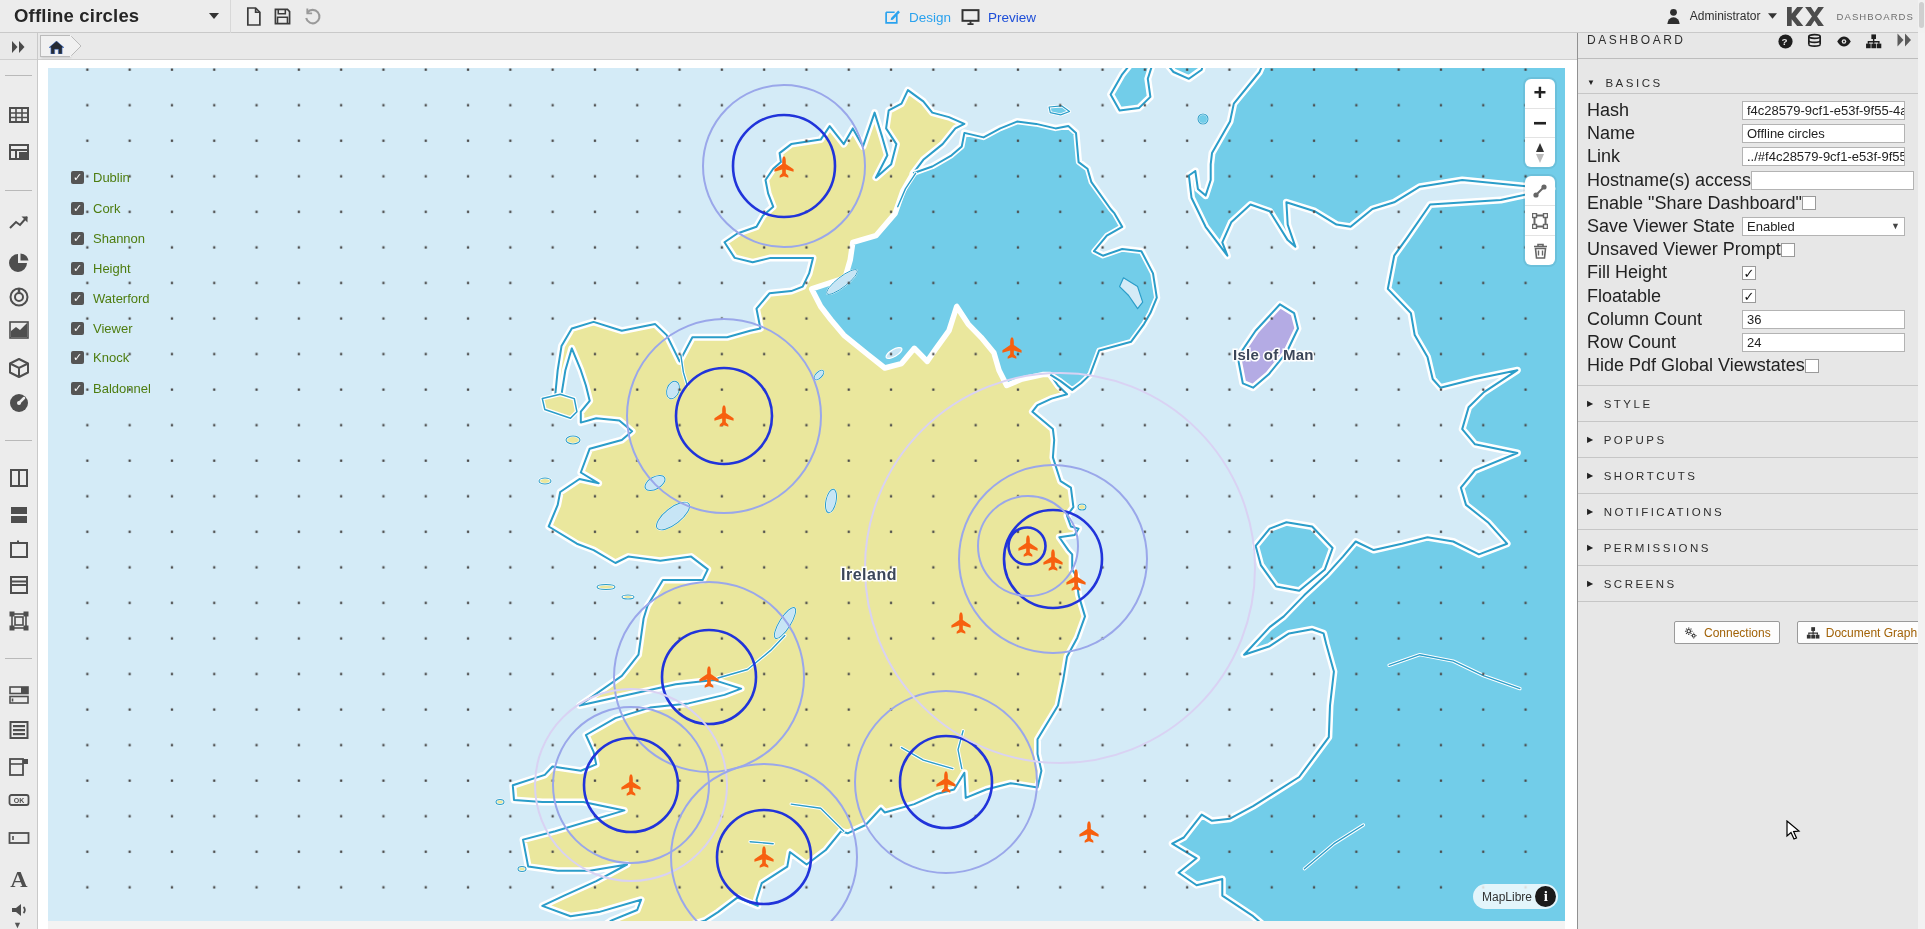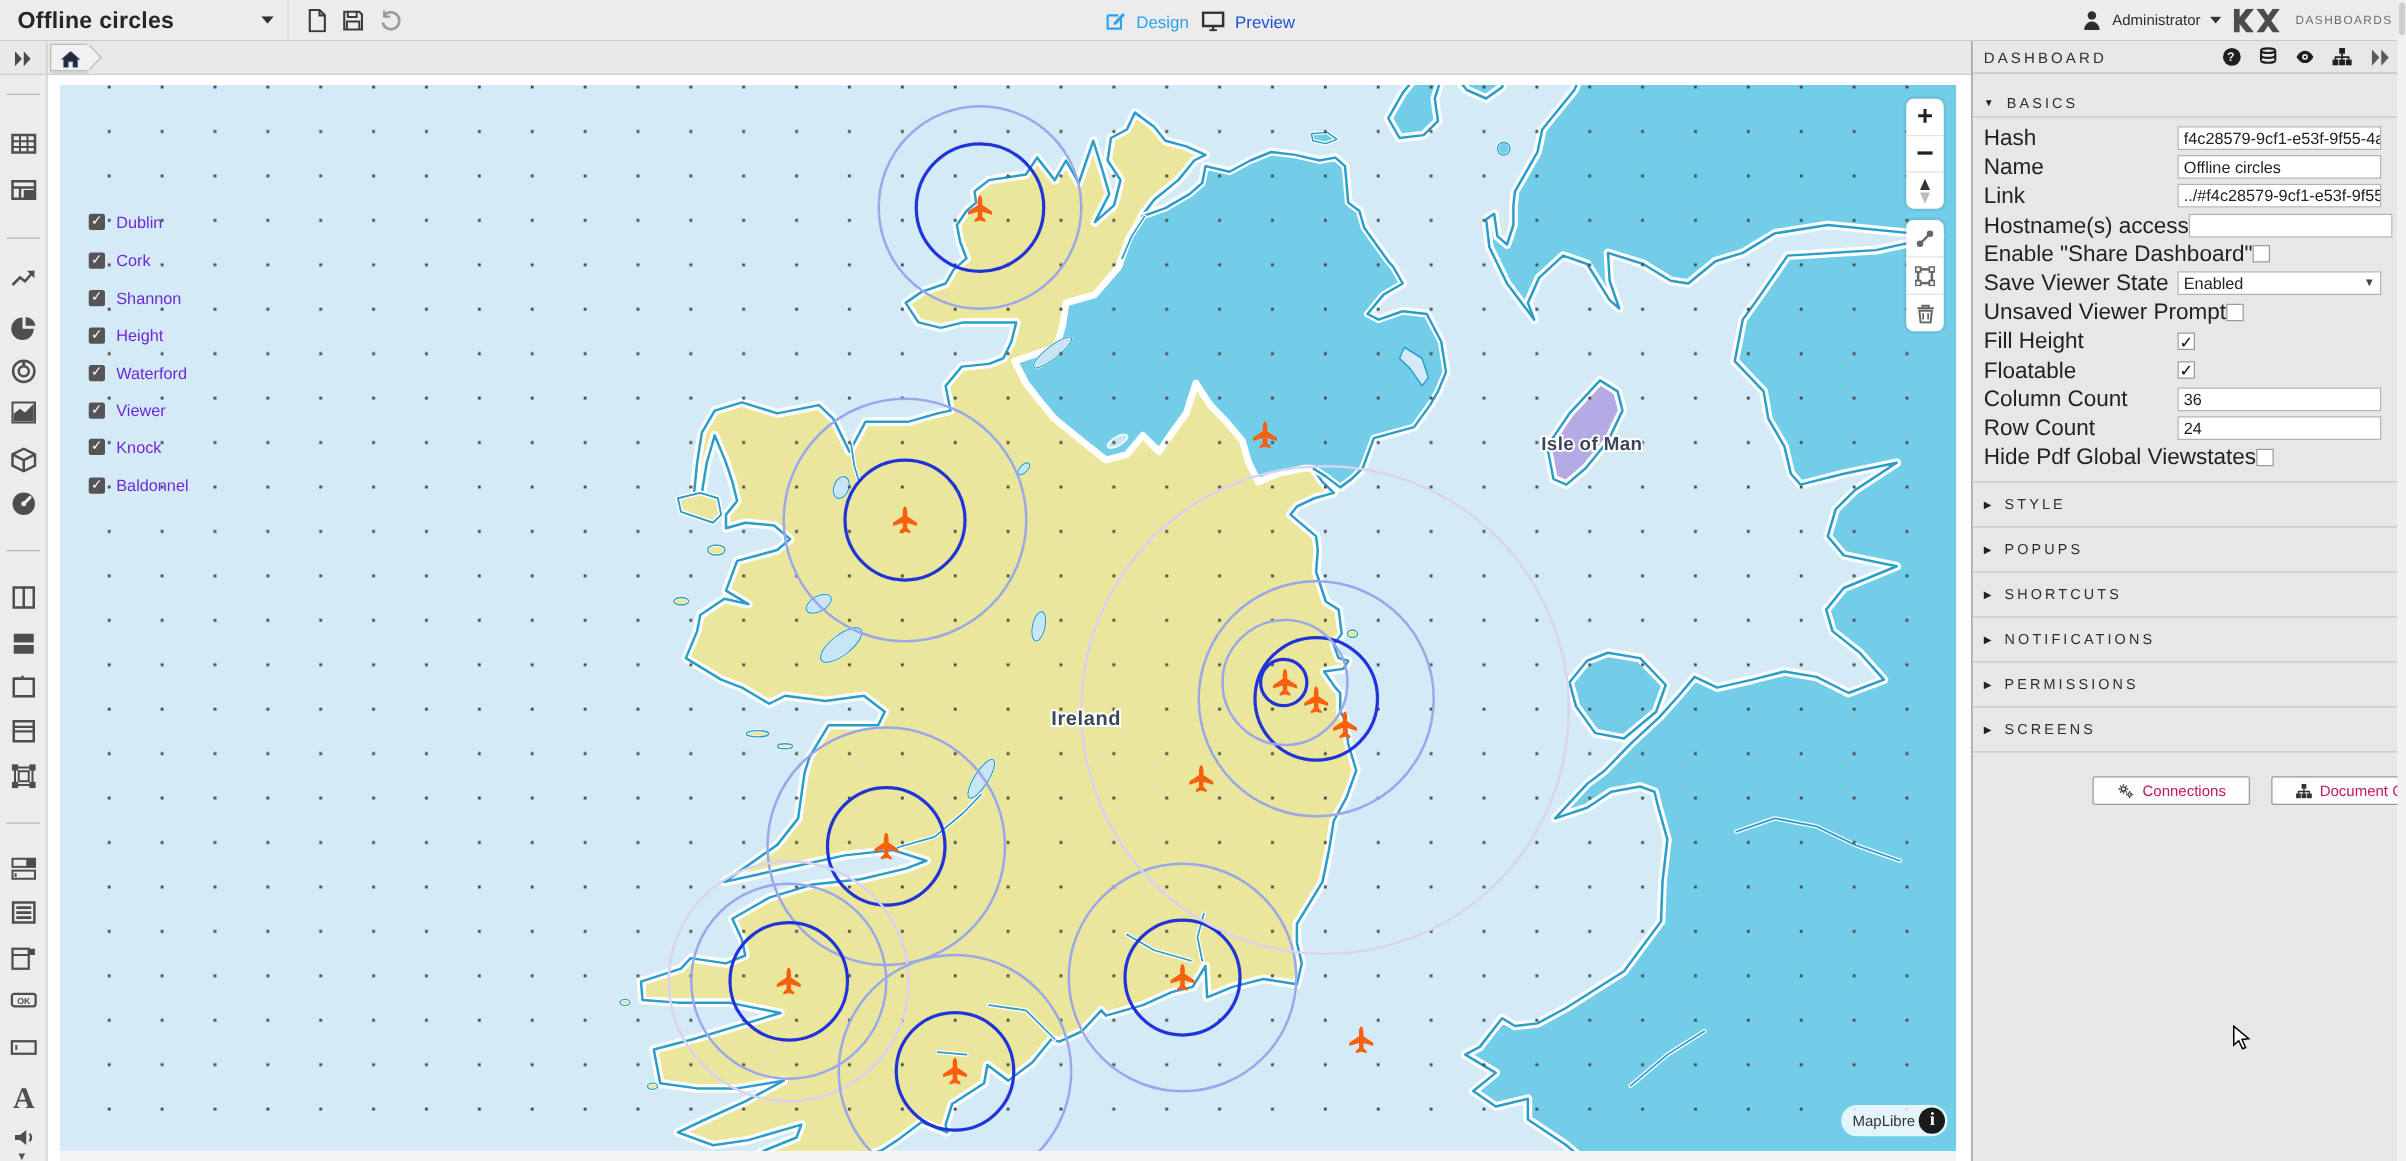--- a/index.html
+++ b/index.html
@@ -1,33 +1,33 @@
 <!DOCTYPE html>
 <html><head><meta charset="utf-8"><style>
 *{margin:0;padding:0;box-sizing:border-box}
 body{font-family:"Liberation Sans",sans-serif;width:1925px;height:929px;overflow:hidden;background:#fff;position:relative}
 .topbar{position:absolute;left:0;top:0;width:1925px;height:33px;background:#ececec;border-bottom:1px solid #c9c9c9;display:flex;align-items:center}
 .crumbbar{position:absolute;left:0;top:33px;width:1925px;height:27px;background:#e9e9e9;border-bottom:1px solid #cfcfcf}
 .sidebar{position:absolute;left:0;top:60px;width:38px;height:869px;background:#ececec;border-right:1px solid #c9c9c9}
 .maparea{position:absolute;left:48px;top:68px;width:1517px;height:853px;overflow:hidden}
 .panel{position:absolute;left:1577px;top:33px;width:341px;height:896px;background:#e7e7e7;border-left:1px solid #919191;font-size:13px;color:#222}
 .pscroll{position:absolute;left:1918px;top:33px;width:7px;height:896px;background:#f2f2f2}
-.phead{height:26px;display:flex;align-items:center;padding-left:9px;letter-spacing:2.5px;font-size:12px;color:#2e2e2e;border-bottom:1px solid #bdbdbd}
+.phead{height:26px;display:flex;padding-left:9px;letter-spacing:2.5px;font-size:12px;color:#2e2e2e;border-bottom:1px solid #bdbdbd}
 .bas{height:22px;display:flex;align-items:center;padding-left:9px;letter-spacing:2.5px;font-size:11.5px;color:#2e2e2e;margin-top:13px;border-bottom:1px solid #c6c6c6}
 .prow{height:23.2px;display:flex;align-items:center;padding:0 13px 0 9px}
 .plab{flex:1;white-space:nowrap;font-size:18px}
 .tin{width:163px;height:19px;background:#fff;border:1px solid #b3b3b3;font-size:13px;padding:1px 4px;white-space:nowrap;overflow:hidden}
 .sel{position:relative}
 .car{position:absolute;right:4px;top:3px;font-size:9px;color:#444}
 .cb{width:14px;height:14px;background:#fff;border:1px solid #9a9a9a;font-size:13px;line-height:13px;text-align:center;color:#111;margin-right:149px}
 .sect{height:36px;display:flex;align-items:center;padding-left:9px;letter-spacing:2.5px;font-size:11.5px;color:#2e2e2e;border-bottom:1px solid #c6c6c6}
 .tri{font-size:8px;margin-right:8px;color:#222}
-.pbtn{white-space:nowrap;height:23px;background:#fdfdfd;border:1px solid #9a9a9a;border-radius:2px;display:inline-flex;align-items:center;font-size:12px;color:#be185d;padding:0 18px}
+.pbtn{white-space:nowrap;height:23px;background:#fdfdfd;border:1px solid #9a9a9a;border-radius:2px;display:inline-flex;align-items:center;font-size:12px;color:#a16207;padding:0 8px}
 .mcb{width:13px;height:13px;background:#555;border-radius:2px;color:#fff;font-size:11px;line-height:13px;text-align:center}
-.mcl{font-size:13px;color:#6d28d9;margin-left:9px}
+.mcl{font-size:13px;color:#4d7c0f;margin-left:9px}
 .mctl{position:absolute;width:30px;background:#fff;border-radius:6px;box-shadow:0 0 0 2px rgba(0,0,0,.06);display:flex;flex-direction:column}
 .mbtn{flex:1;display:flex;align-items:center;justify-content:center;color:#222;border-bottom:1px solid #e3e3e3}
 .mbtn:last-child{border-bottom:none}
 </style></head><body>
 <div class="topbar">
  <div style="position:absolute;left:230px;top:0;height:33px;border-left:1px solid #d8d8d8"></div>
  <span style="font-size:18.5px;font-weight:bold;color:#262626;margin-left:14px;letter-spacing:0.2px">Offline circles</span>
  <svg width="10" height="6" viewBox="0 0 10 6" style="margin-left:70px">
       <path d="M0 0 L10 0 L5 6 Z" fill="#333"></path>
     </svg>

